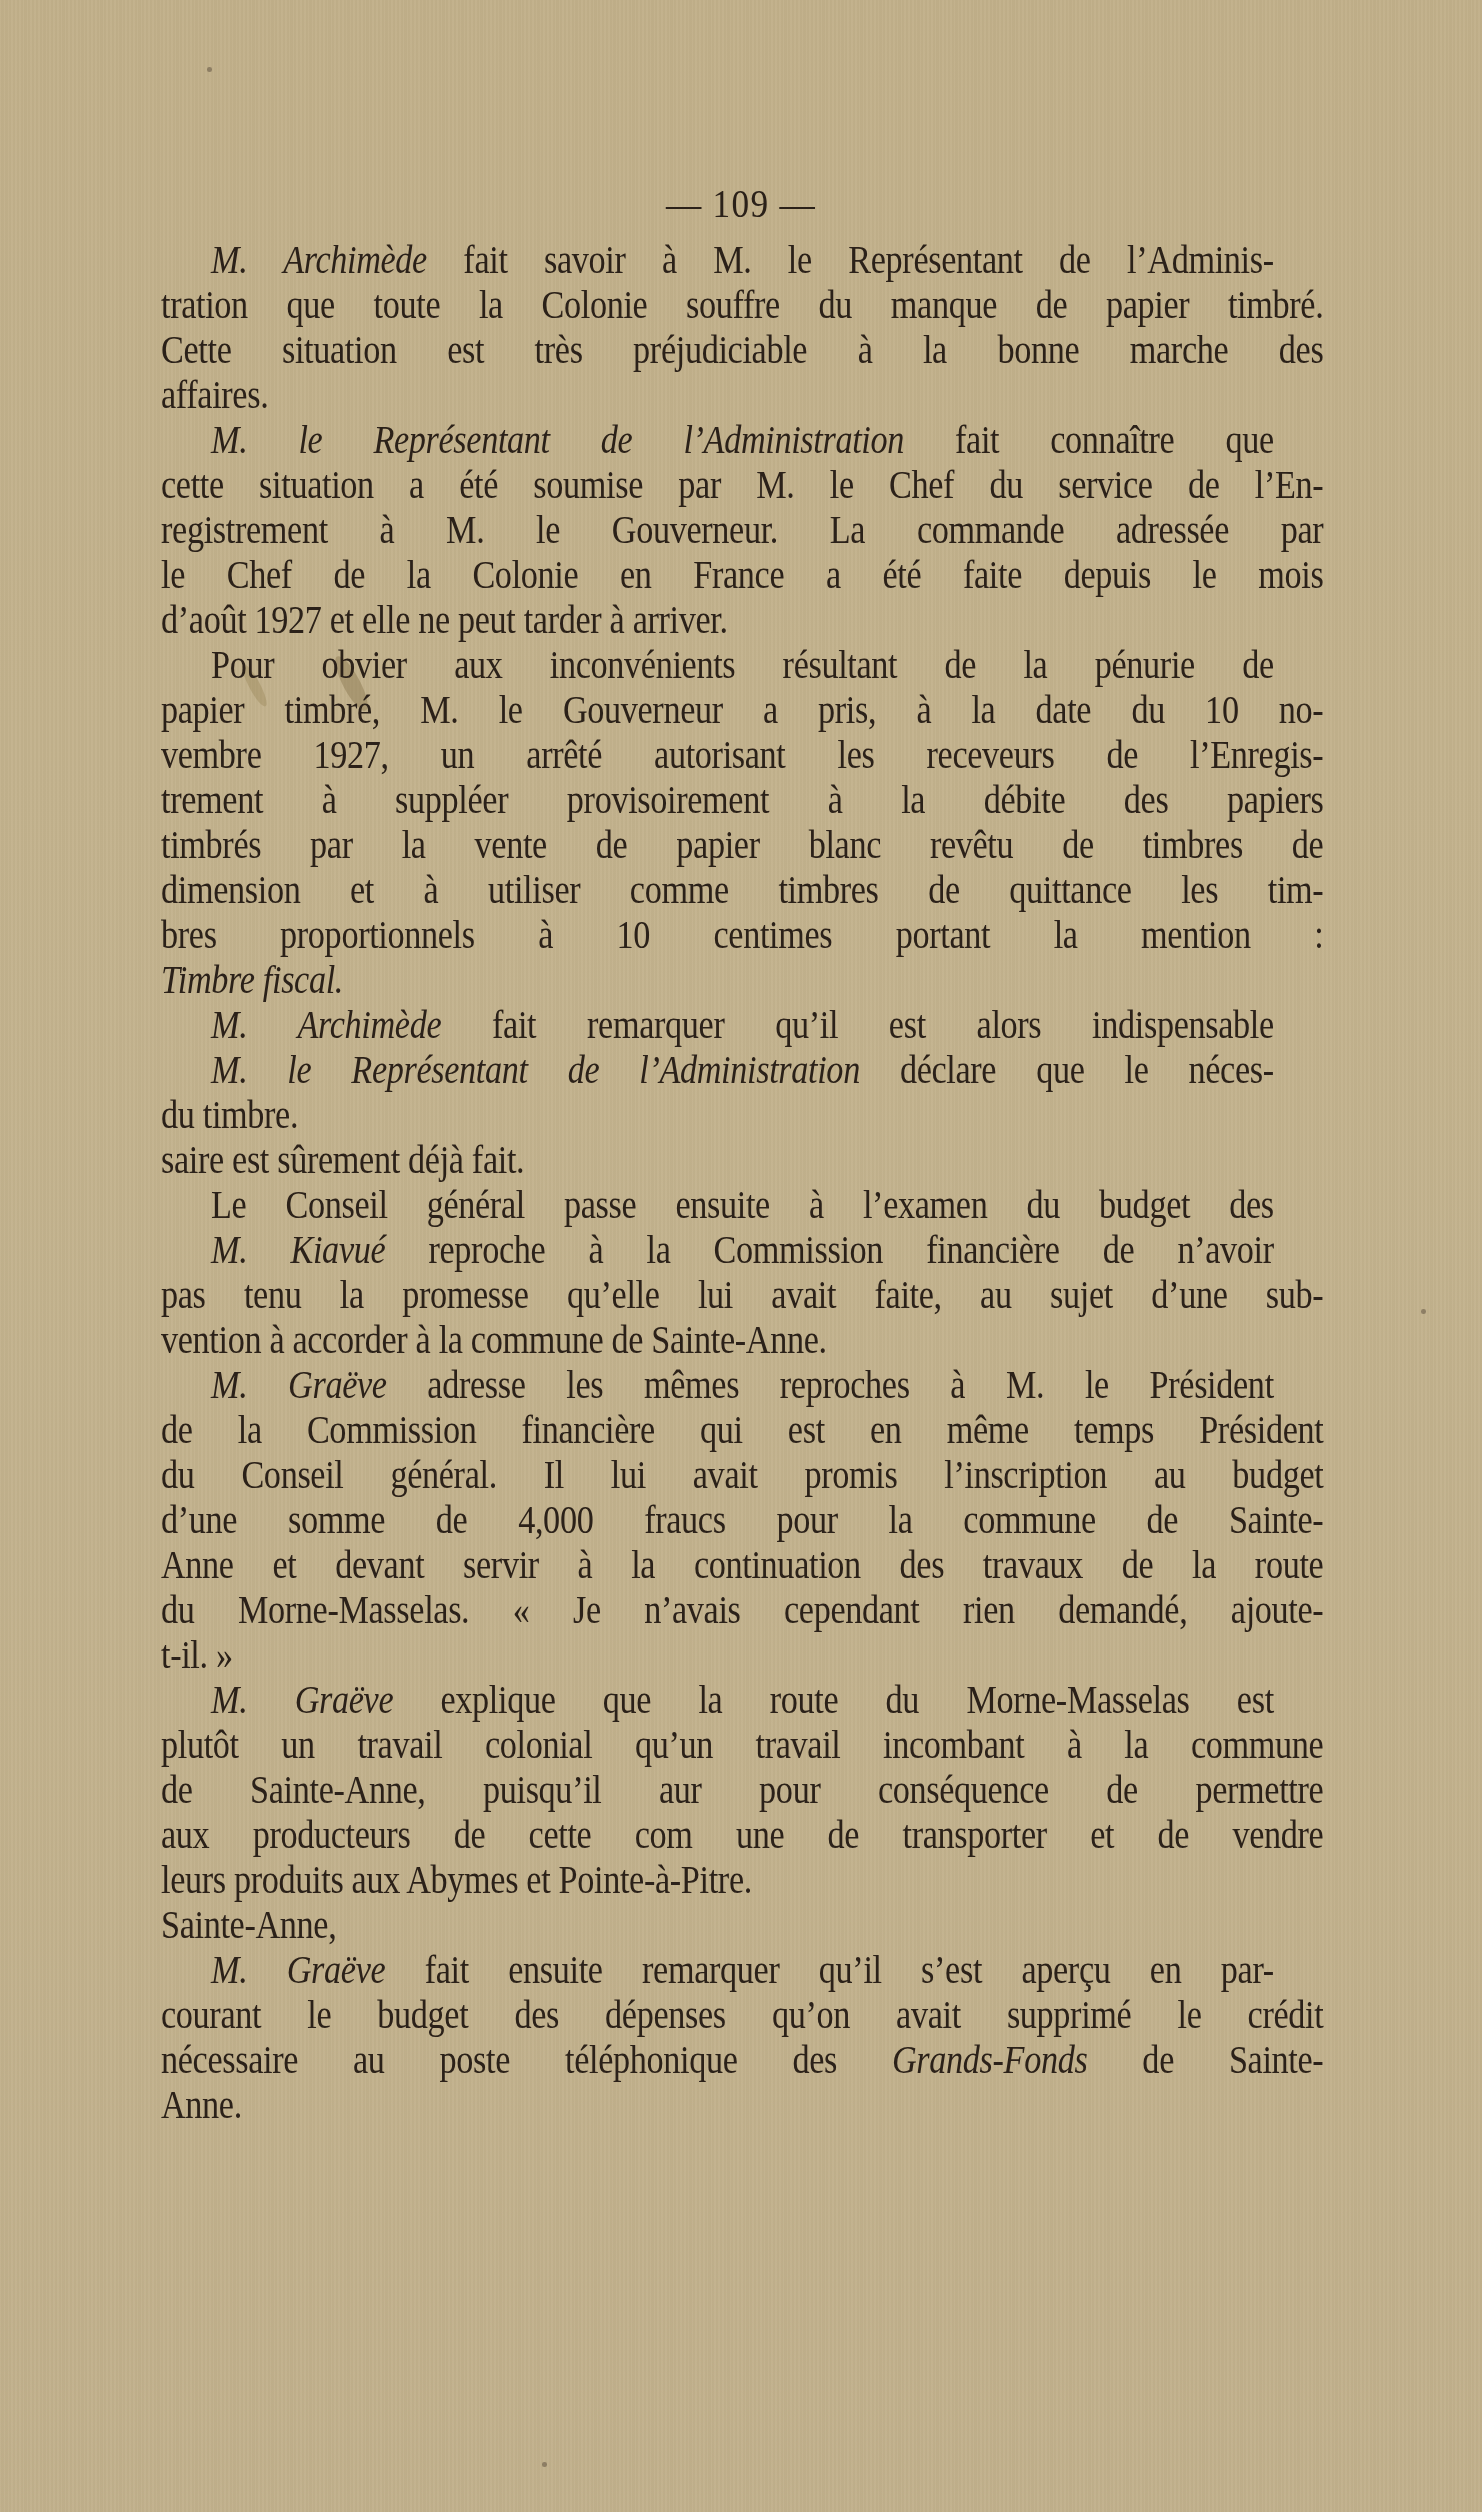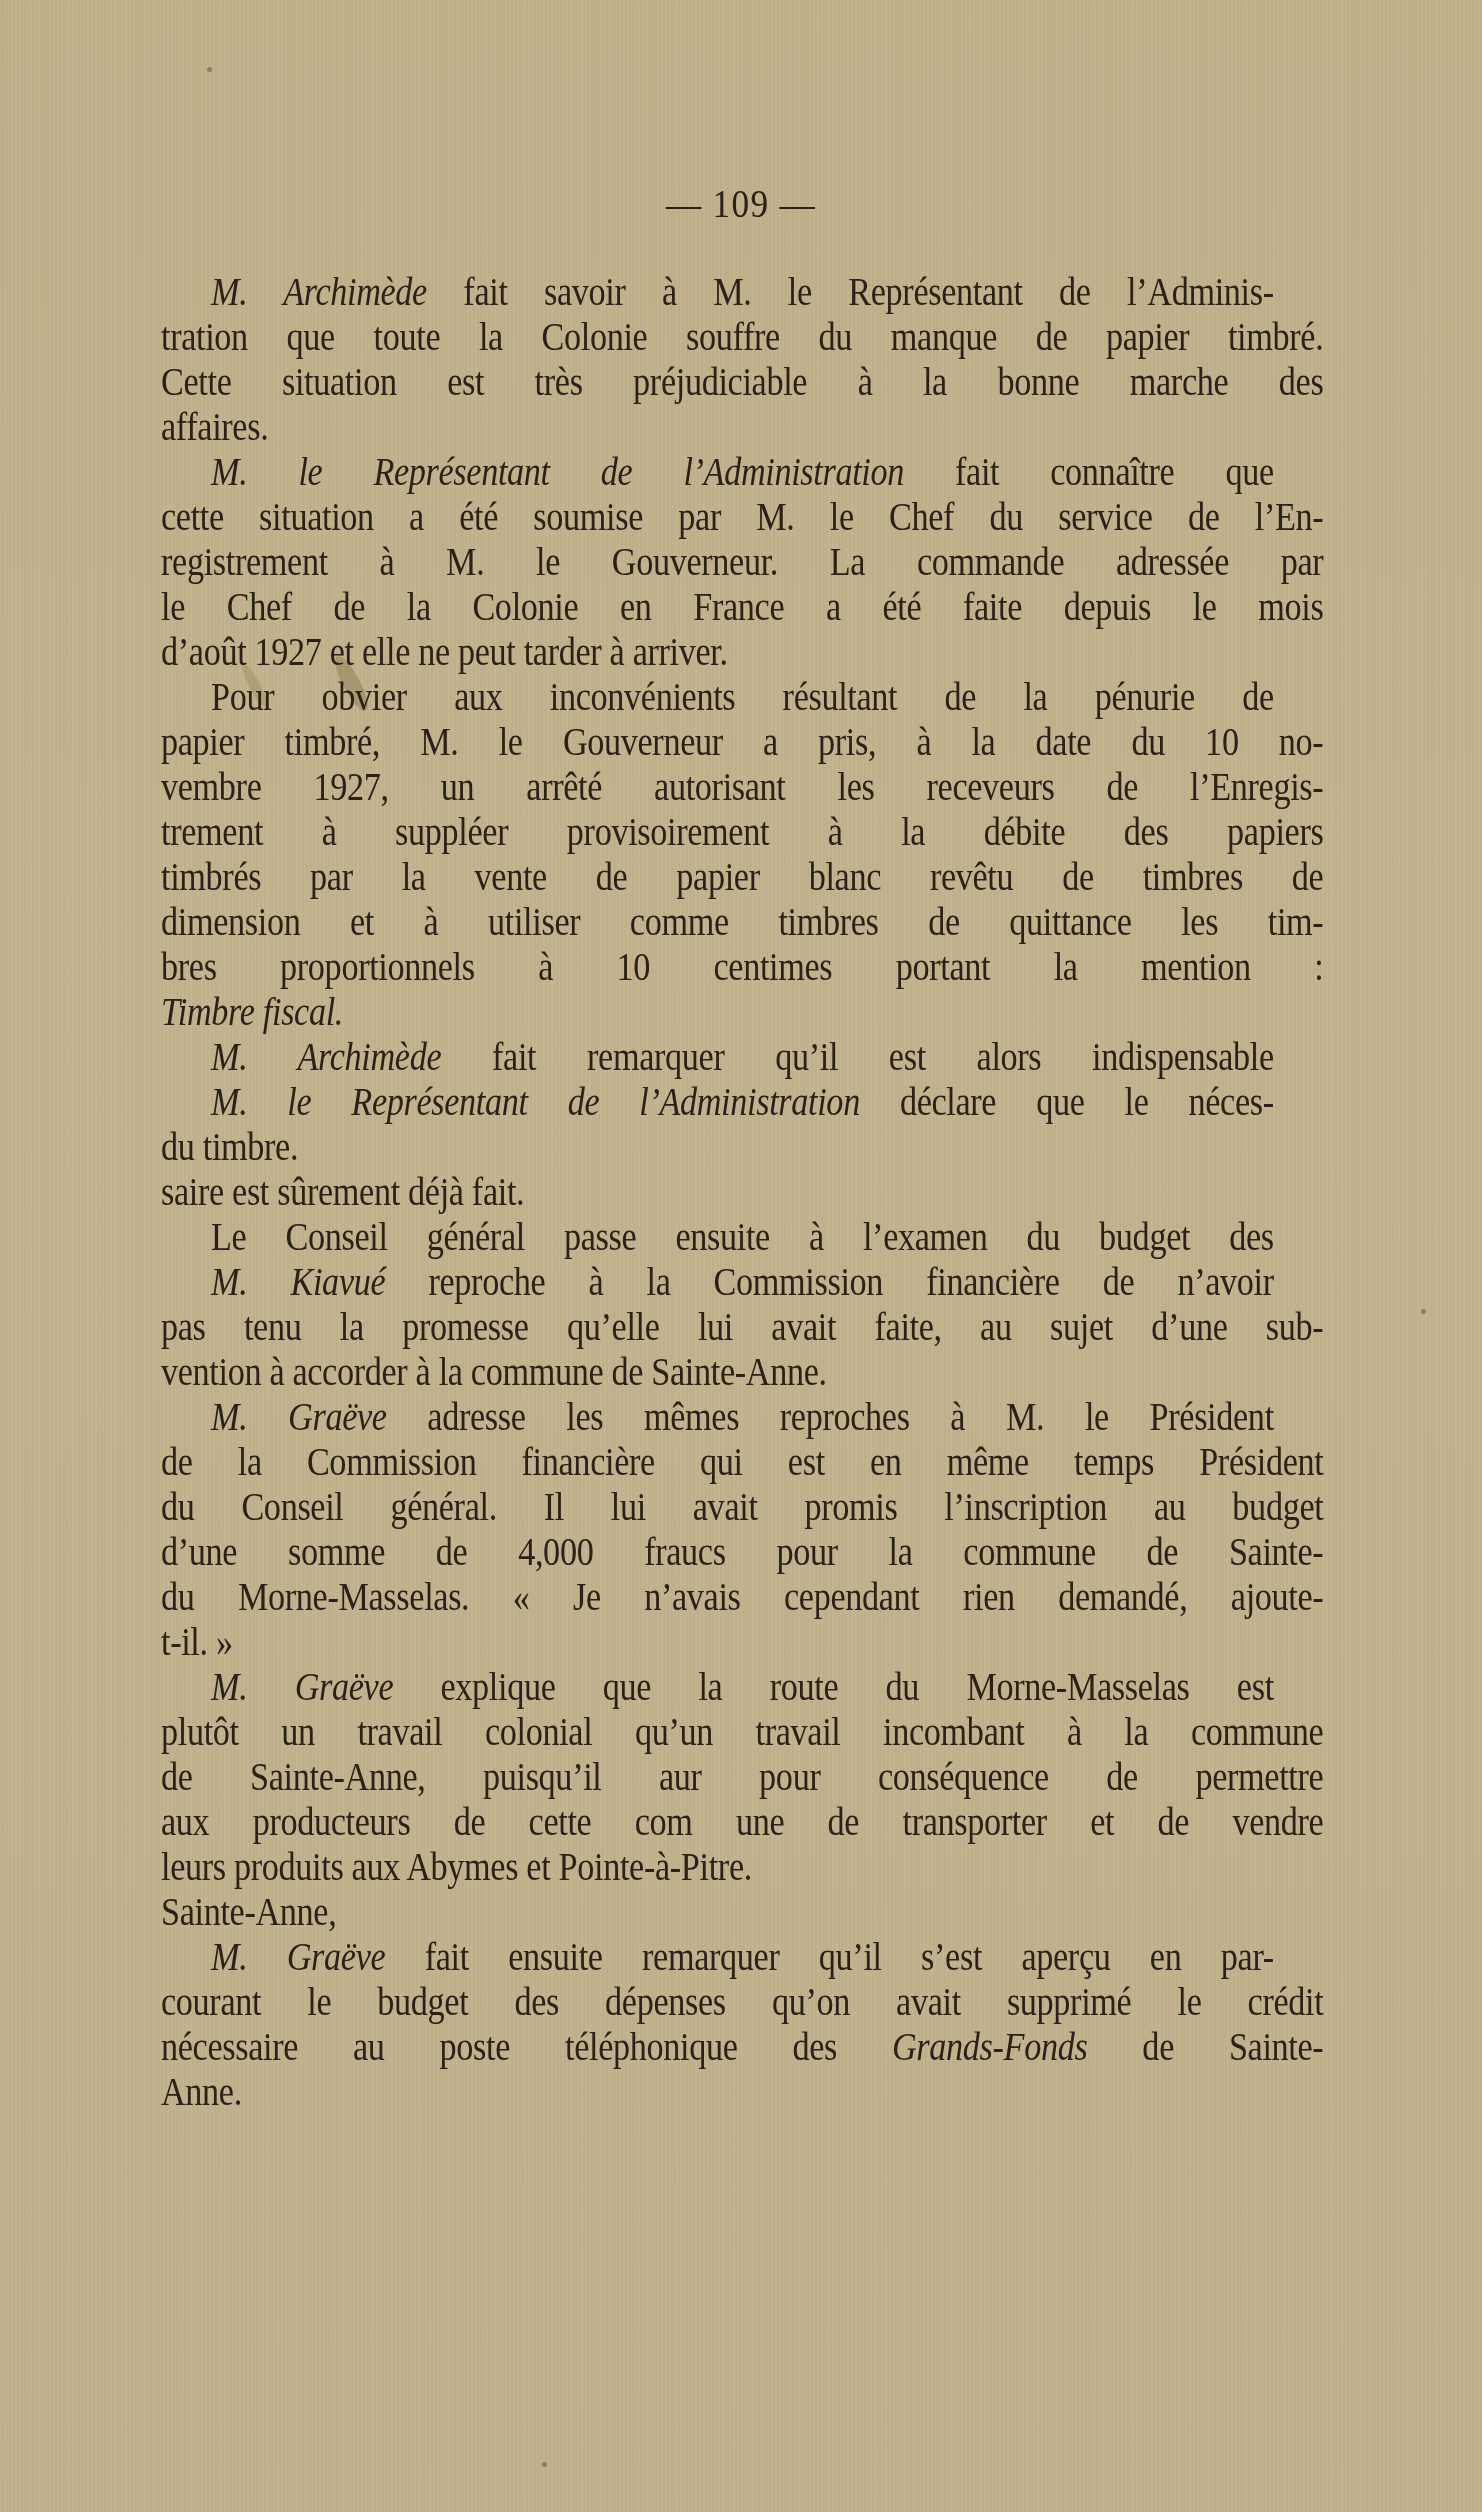--- a/index.html
+++ b/index.html
@@ -32,21 +32,20 @@
       font-size: 41px;
       letter-spacing: 1.5px;
       transform: scaleX(0.86);
       transform-origin: center;
     }
     .text-block {
       position: absolute;
       top: 237px;
       left: 161px;
       width: 1162px;
-      margin-top: 32px;
     }
     .line {
       height: 45px;
       line-height: 45px;
       font-size: 40px;
       white-space: nowrap;
       text-align: justify;
       text-align-last: justify;
       transform-origin: left center;
       letter-spacing: -0.4px;
@@ -176,20 +175,23 @@
     <div class="line">
       <span class="narrow"><span>de la Commission financière qui est en même temps Président</span></span>
     </div>
     <div class="line">
       <span class="narrow"><span>du Conseil général. Il lui avait promis l’inscription au budget</span></span>
     </div>
     <div class="line">
       <span class="narrow"><span>d’une somme de 4,000 fraucs pour la commune de Sainte-</span></span>
     </div>
     <div class="line">
+      <span class="narrow"><span>Anne et devant servir à la continuation des travaux de la route</span></span>
+    </div>
+    <div class="line">
       <span class="narrow"><span>du Morne-Masselas. « Je n’avais cependant rien demandé, ajoute-</span></span>
     </div>
     <div class="line last">
       <span class="narrow"><span>t-il. »</span></span>
     </div>
     <div class="line indent">
       <span class="narrow"><i>M. Graëve</i><span> explique que la route du Morne-Masselas est</span></span>
     </div>
     <div class="line">
       <span class="narrow"><span>plutôt un travail colonial qu’un travail incombant à la commune</span></span>

